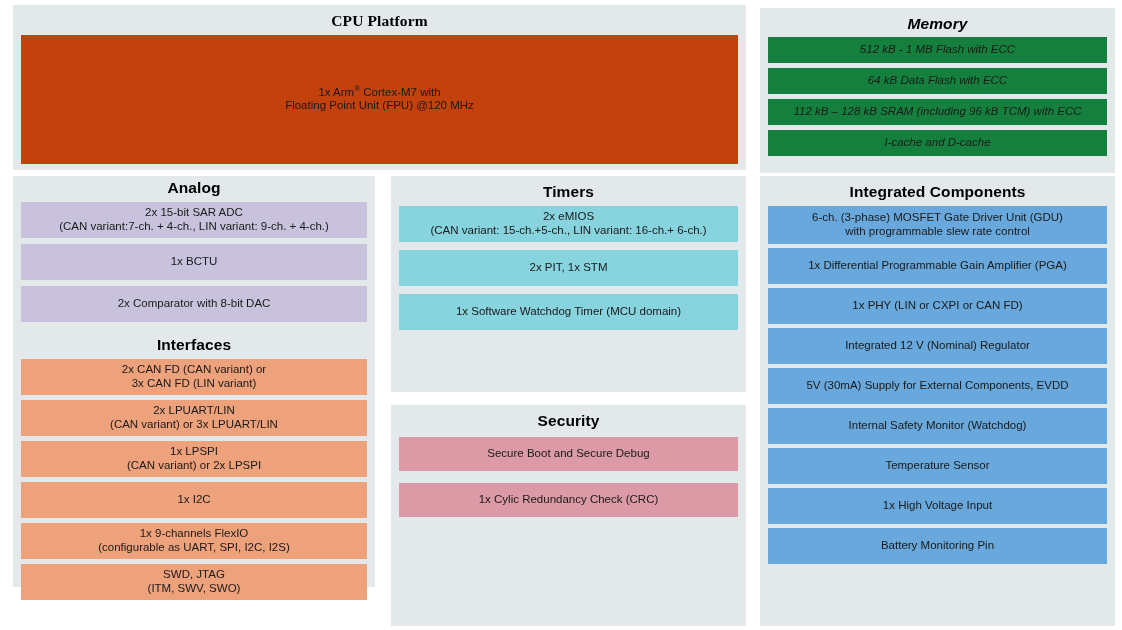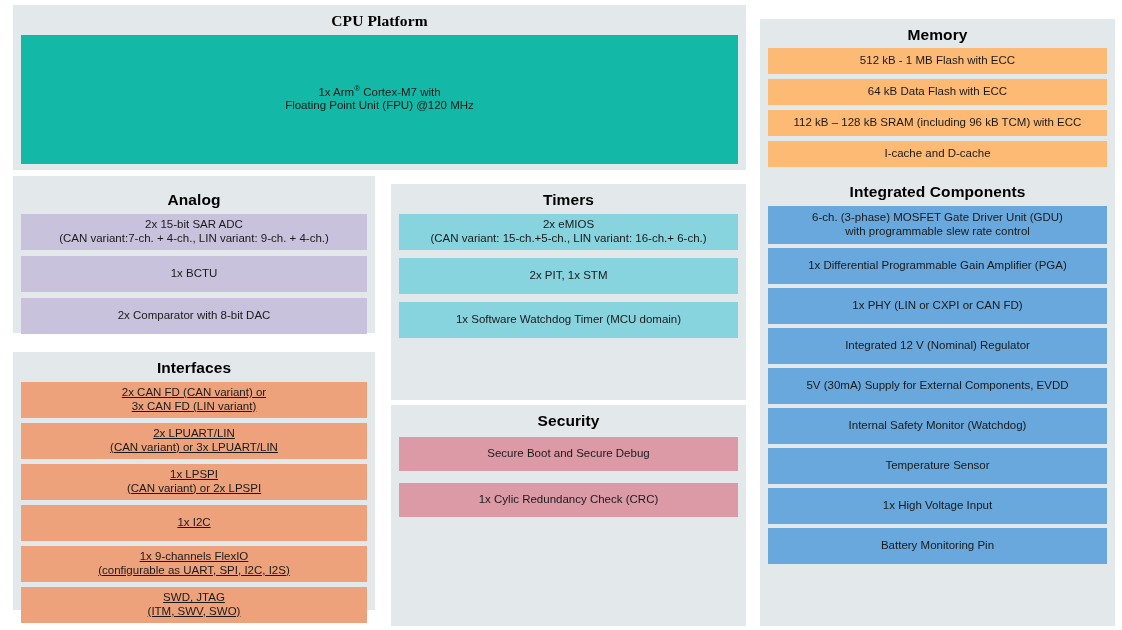--- a/index.html
+++ b/index.html
@@ -51,55 +51,55 @@
     text-align: center;
     font-size: 11.5px;
     line-height: 13.5px;
     color: #1a1a1a;
     padding: 2px 4px;
   }
 
   .block span { display: block; }
 
   
-  .c-cpu      { background: #14b8a6; }
-  .c-memory   { background: #fdba74; }
+  .c-cpu      { background: #c2410c; }
+  .c-memory   { background: #15803d; }
   .c-analog   { background: #c9c2dc; }
   .c-iface    { background: #eda27b; }
   .c-timers   { background: #87d3de; }
   .c-security { background: #db9aa6; }
   .c-integ    { background: #68a8dc; }
 
   
   #panel-cpu      { left: 13px;  top: 5px;   width: 733px; height: 165px; }
-  #panel-memory   { left: 760px; top: 19px;   width: 355px; height: 165px; }
+  #panel-memory   { left: 760px; top: 8px;   width: 355px; height: 165px; font-style: italic; }
   #panel-analog   { left: 13px;  top: 176px; width: 362px; height: 157px; }
-  #panel-iface    { left: 13px;  top: 352px; width: 362px; height: 258px; }
-  #panel-timers   { left: 391px; top: 184px; width: 355px; height: 216px; }
+  #panel-iface    { left: 13px;  top: 329px; width: 362px; height: 258px; }
+  #panel-timers   { left: 391px; top: 176px; width: 355px; height: 216px; }
   #panel-security { left: 391px; top: 405px; width: 355px; height: 221px; }
   #panel-integ    { left: 760px; top: 176px; width: 355px; height: 450px; }
 
   
   #panel-cpu .panel-title  { margin: 8px 0 6px; font-family: Liberation Serif, serif; }
   #panel-cpu .block        { height: 129px; font-size: 11.5px; }
 
   
   #panel-memory .panel-title { margin: 8px 0 5px; }
   #panel-memory .blocks      { gap: 5px; }
   #panel-memory .block       { height: 26px; }
 
   
-  #panel-analog .panel-title { margin: 16px 0 6px; }
+  #panel-analog .panel-title { margin: 4px 0 6px; }
   #panel-analog .blocks      { gap: 6px; }
   #panel-analog .block       { height: 36px; }
 
   
   #panel-iface .panel-title { margin: 8px 0 6px; }
   #panel-iface .blocks      { gap: 5px; }
-  #panel-iface .block       { height: 36px; text-decoration: underline; }
+  #panel-iface .block       { height: 36px; }
 
   
   #panel-timers .panel-title { margin: 8px 0 6px; }
   #panel-timers .blocks      { gap: 8px; }
   #panel-timers .block       { height: 36px; }
 
   
   #panel-security .panel-title { margin: 8px 0 8px; }
   #panel-security .blocks      { gap: 12px; }
   #panel-security .block       { height: 34px; }

